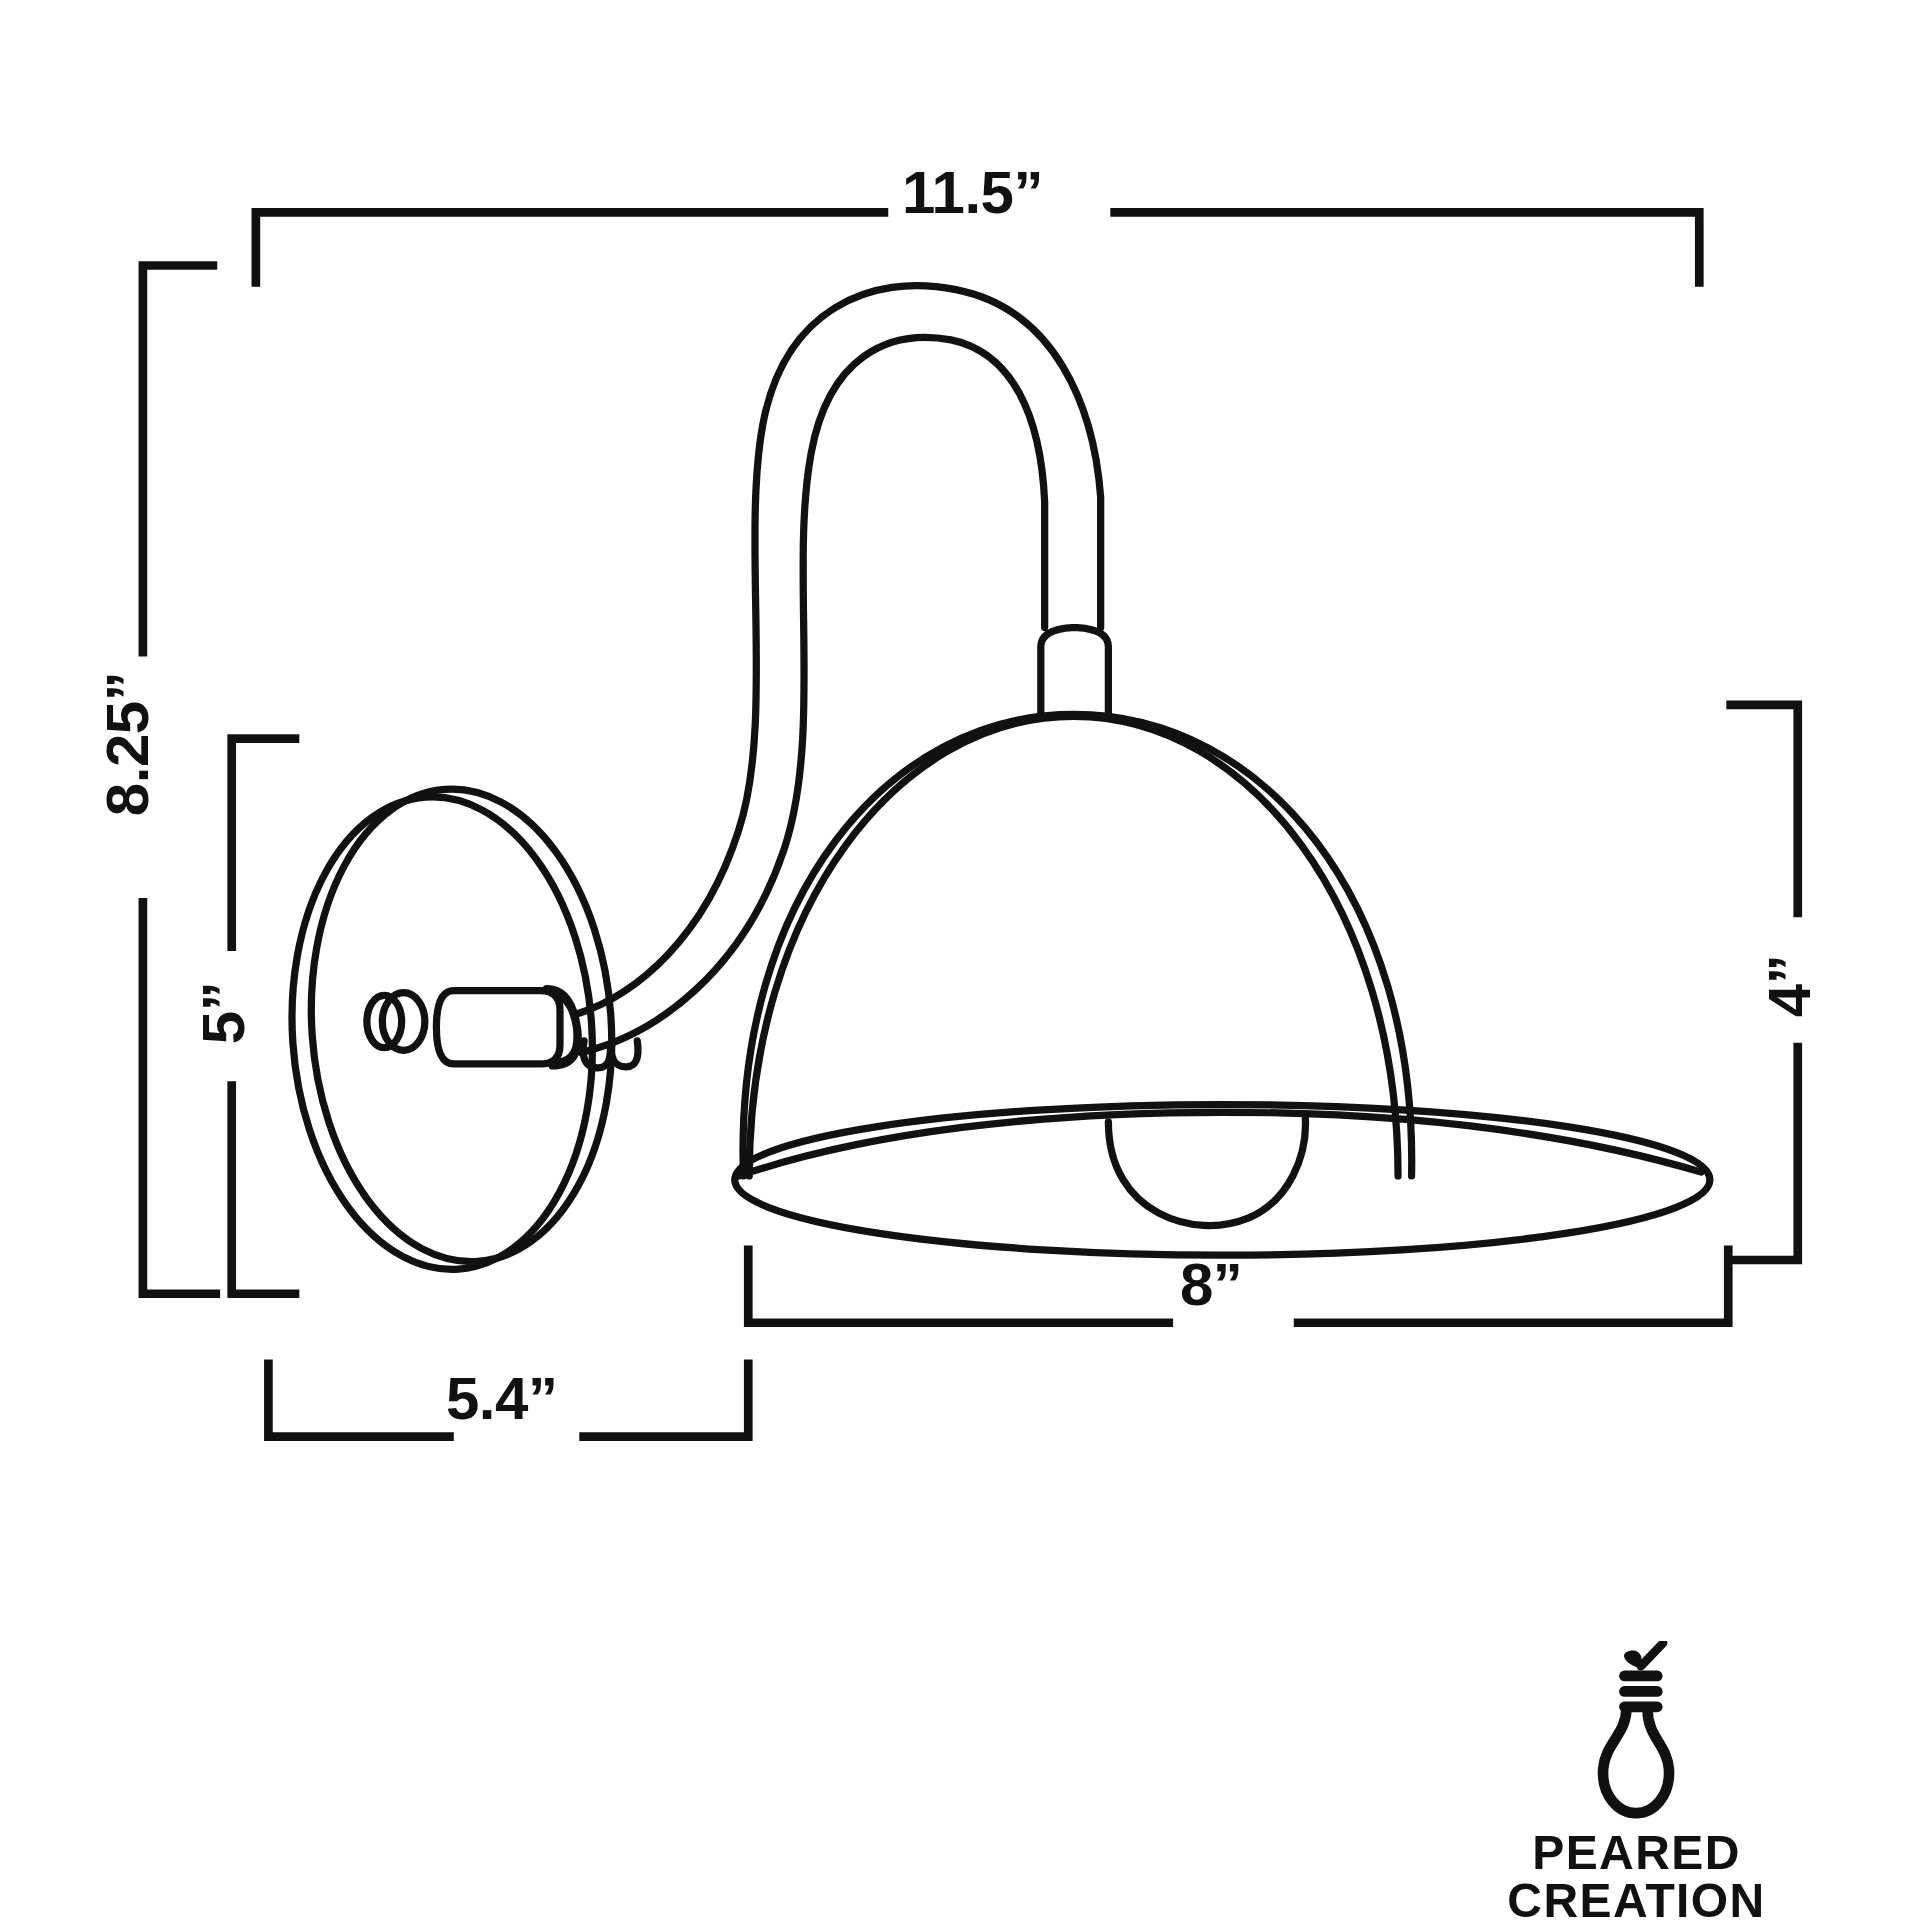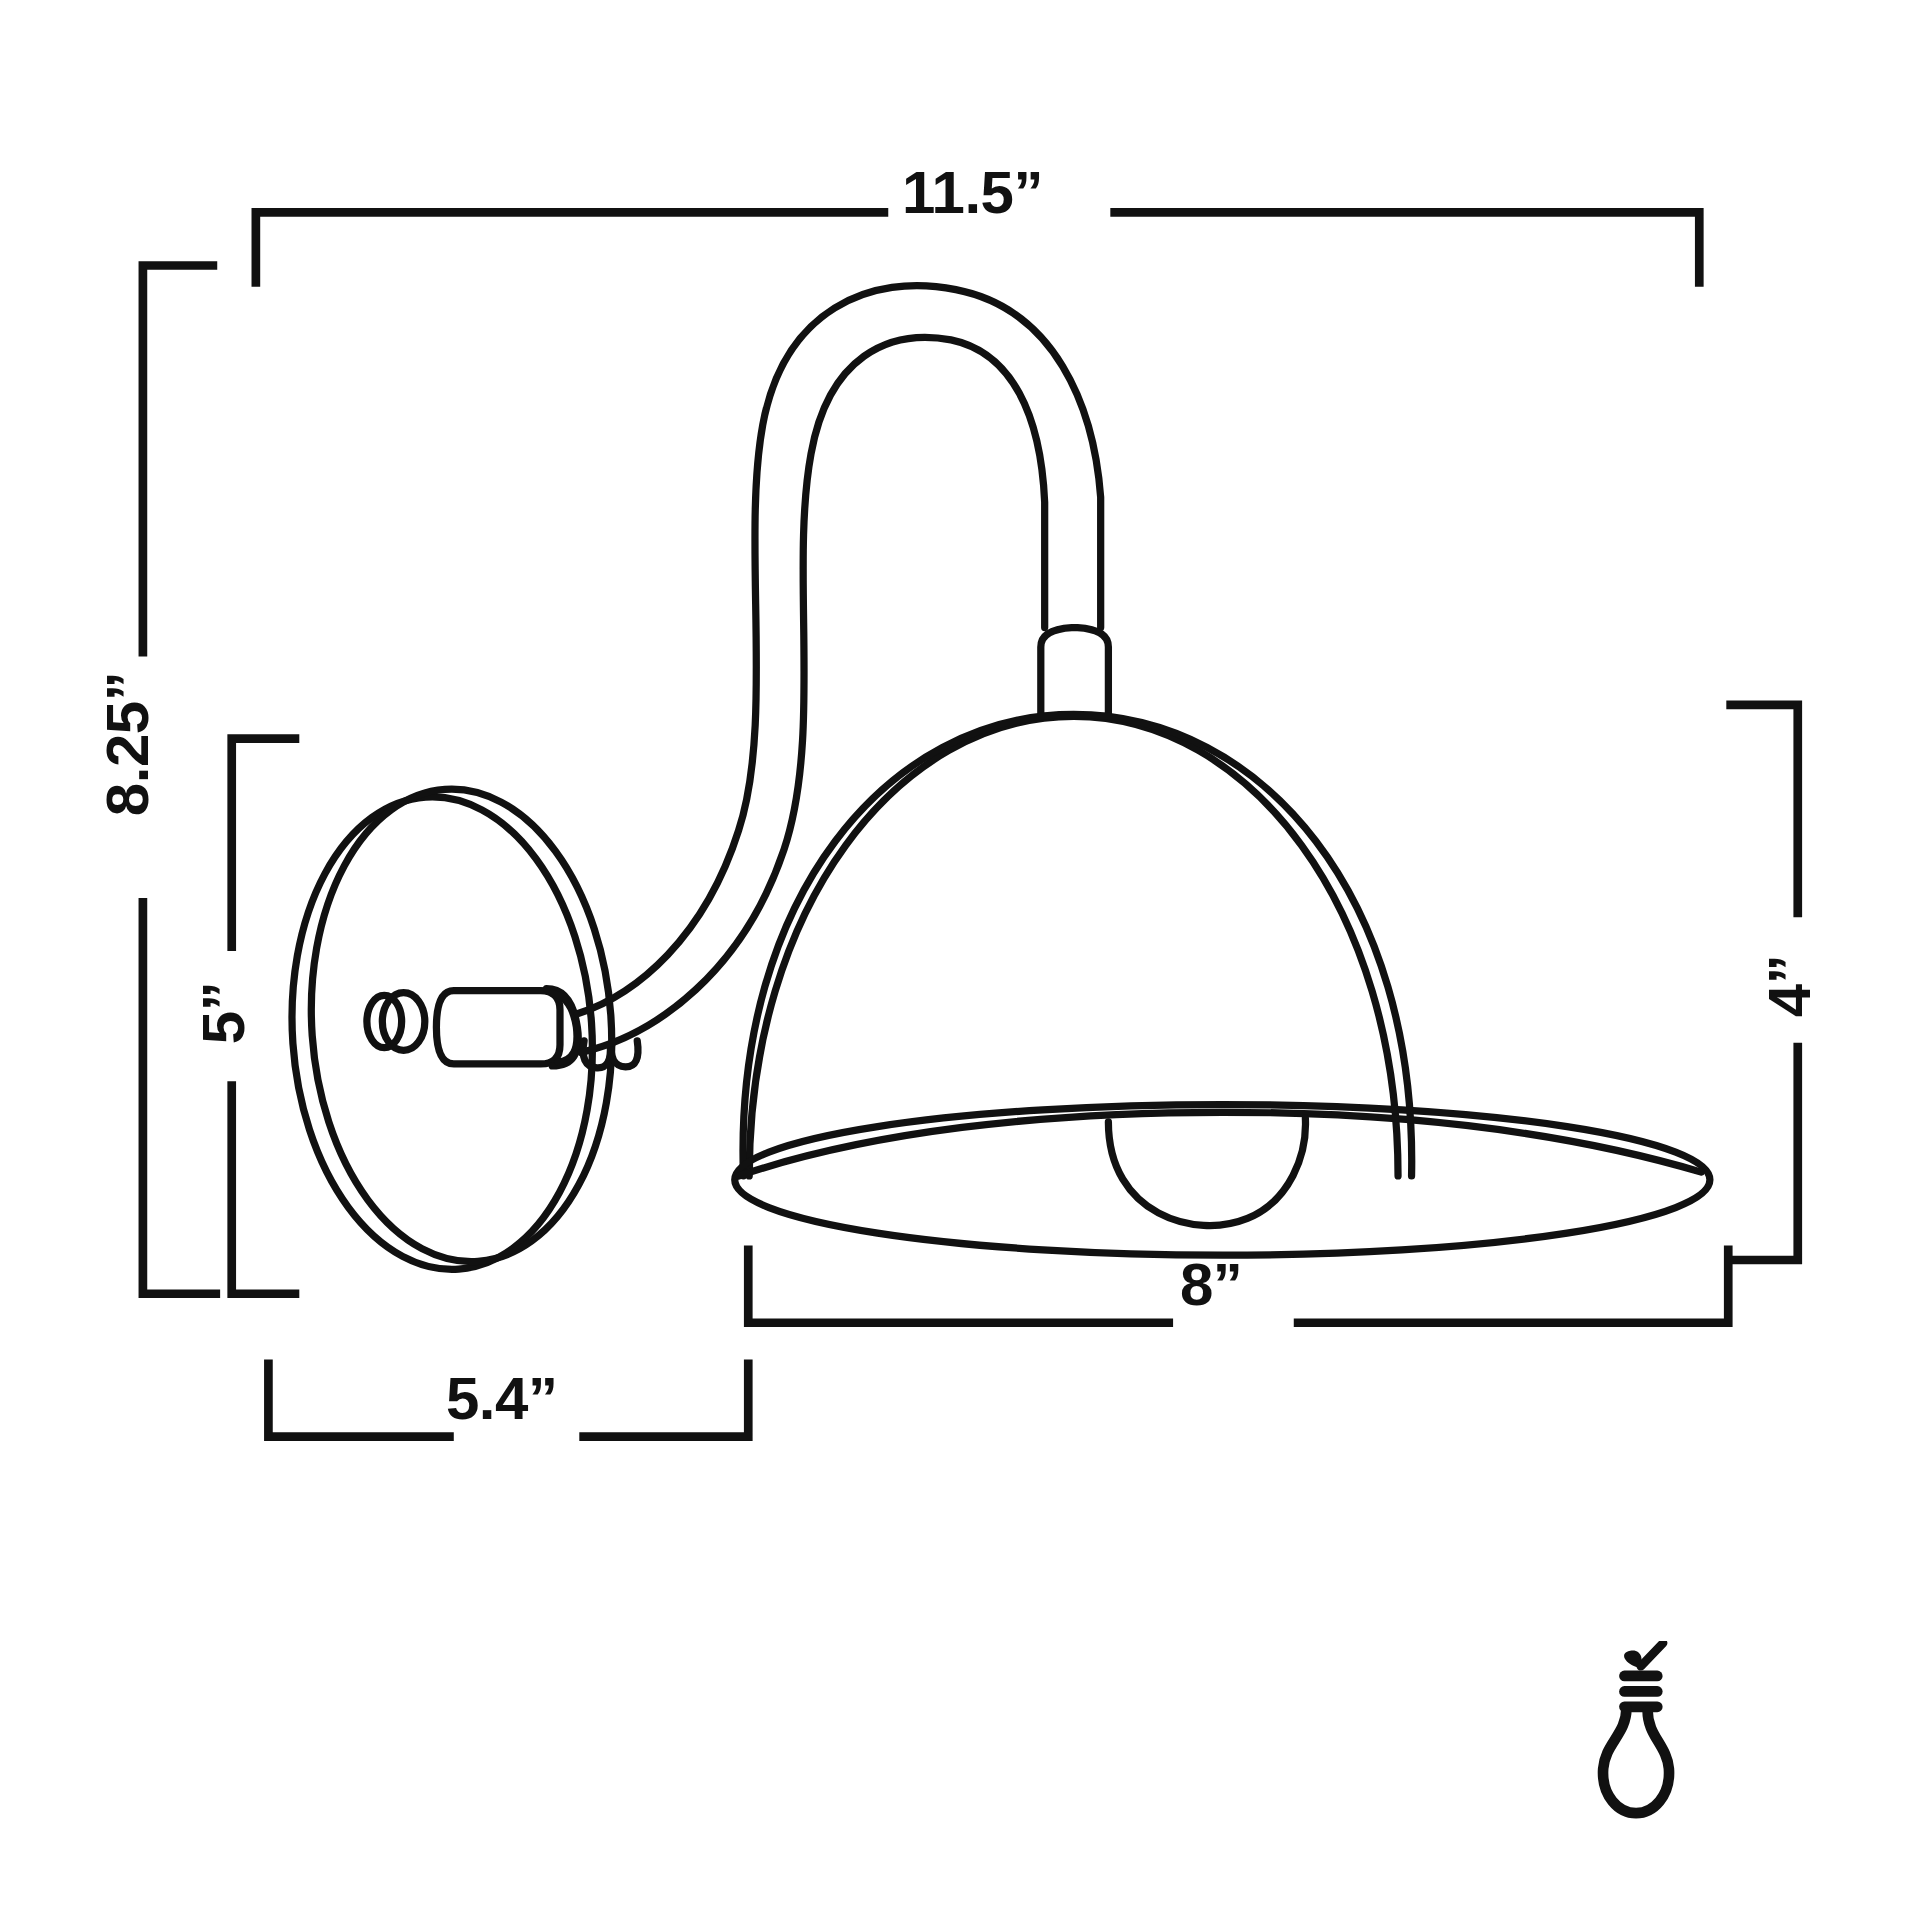--- a/index.html
+++ b/index.html
@@ -167,17 +167,18 @@
       <path d="M 46 36 L 80 36" stroke-width="11"></path>
       <path d="M 46 52 L 80 52" stroke-width="11"></path>
       <path d="M 46 68 L 80 68" stroke-width="11"></path>
 
       <path d="M 70 72 C 70 98, 90 108, 92 132
                C 94 160, 76 178, 58 178
                C 40 178, 22 160, 24 132
                C 26 106, 48 96, 48 70"></path>
     </svg>
 
+    <div id="brand-name">PEARED CREATION</div>
 
   </div>
 
 </div>
 
 
 </body></html>

